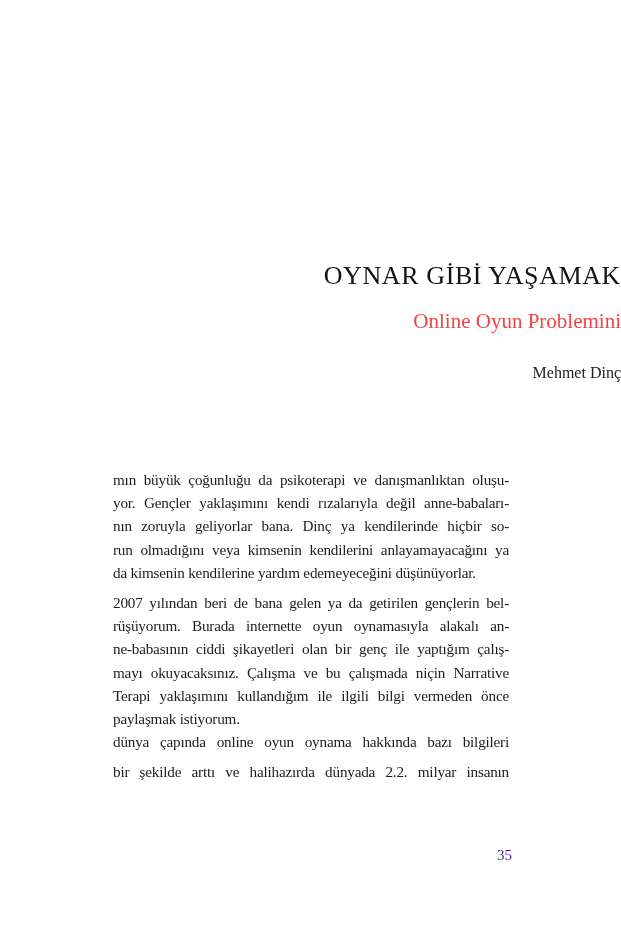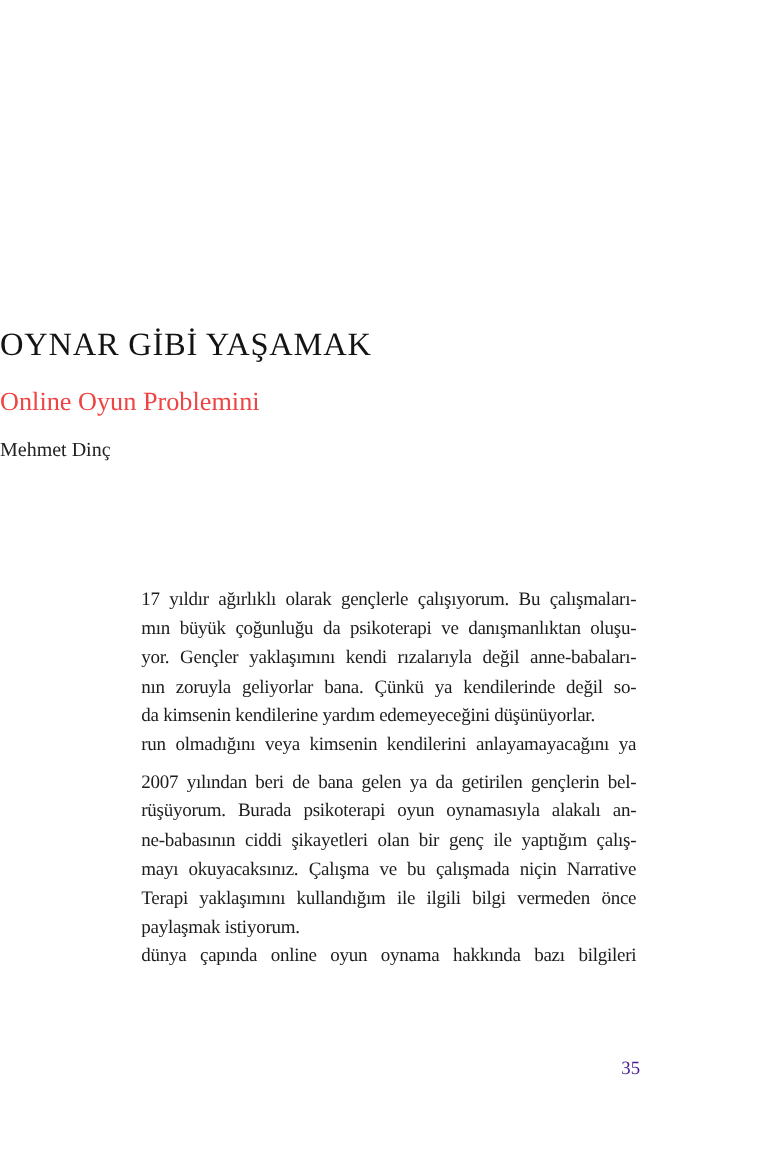--- a/index.html
+++ b/index.html
@@ -14,38 +14,38 @@
     background: #ffffff;
     font-family: "Liberation Serif", "DejaVu Serif", serif;
     color: #1e1e1e;
     overflow: hidden;
   }
   .title-block {
     position: absolute;
     top: 260px;
     left: 0;
     right: 0;
-    text-align: left;
+    text-align: right;
   }
   .chapter-title {
     margin: 0;
     font-size: 26px;
     font-weight: 400;
     letter-spacing: 0.6px;
     line-height: 32px;
     color: #141414;
   }
   .chapter-subtitle {
     margin: 16px 0 0 0;
     font-size: 21px;
     line-height: 27.5px;
     color: #ef4444;
   }
   .author {
-    margin: 14px 0 0 0;
+    margin: 26px 0 0 0;
     font-size: 16px;
     line-height: 22px;
     color: #222222;
   }
   .body-text {
     position: absolute;
     top: 468px;
     left: 113px;
     width: 396px;
     font-size: 15.2px;
@@ -84,38 +84,38 @@
     <h1 class="chapter-title">OYNAR GİBİ YAŞAMAK</h1>
     <div class="chapter-subtitle">
       <div>Online Oyun Problemini</div>
     </div>
     <div class="author">Mehmet Dinç</div>
   </div>
 
   <div class="body-text">
 
     <div class="para">
-      <div class="line">17 yıldır ağırlıklı olarak gençlerle çalışıyorum. Bu çalışmaları-</div>
       <div class="line">mın büyük çoğunluğu da psikoterapi ve danışmanlıktan oluşu-</div>
       <div class="line">yor. Gençler yaklaşımını kendi rızalarıyla değil anne-babaları-</div>
-      <div class="line">nın zoruyla geliyorlar bana. Çünkü ya kendilerinde değil so-</div>
+      <div class="line">nın zoruyla geliyorlar bana. Dinç ya kendilerinde hiçbir so-</div>
+      <div class="line">run olmadığını veya kimsenin kendilerini anlayamayacağını ya</div>
       <div class="line para-end">da kimsenin kendilerine yardım edemeyeceğini düşünüyorlar.</div>
-      <div class="line">run olmadığını veya kimsenin kendilerini anlayamayacağını ya</div>
     </div>
 
     <div class="para">
       <div class="line">2007 yılından beri de bana gelen ya da getirilen gençlerin bel-</div>
-      <div class="line">rüşüyorum. Burada psikoterapi oyun oynamasıyla alakalı an-</div>
+      <div class="line">rüşüyorum. Burada internette oyun oynamasıyla alakalı an-</div>
       <div class="line">ne-babasının ciddi şikayetleri olan bir genç ile yaptığım çalış-</div>
       <div class="line">mayı okuyacaksınız. Çalışma ve bu çalışmada niçin Narrative</div>
       <div class="line">Terapi yaklaşımını kullandığım ile ilgili bilgi vermeden önce</div>
       <div class="line para-end">paylaşmak istiyorum.</div>
       <div class="line">dünya çapında online oyun oynama hakkında bazı bilgileri</div>
     </div>
 
     <div class="para">
+      <div class="line">bir şekilde arttı ve halihazırda dünyada 2.2. milyar insanın</div>
     </div>
 
   </div>
 
   <div class="page-number">35</div>
 
 </div>
 
 </body></html>

